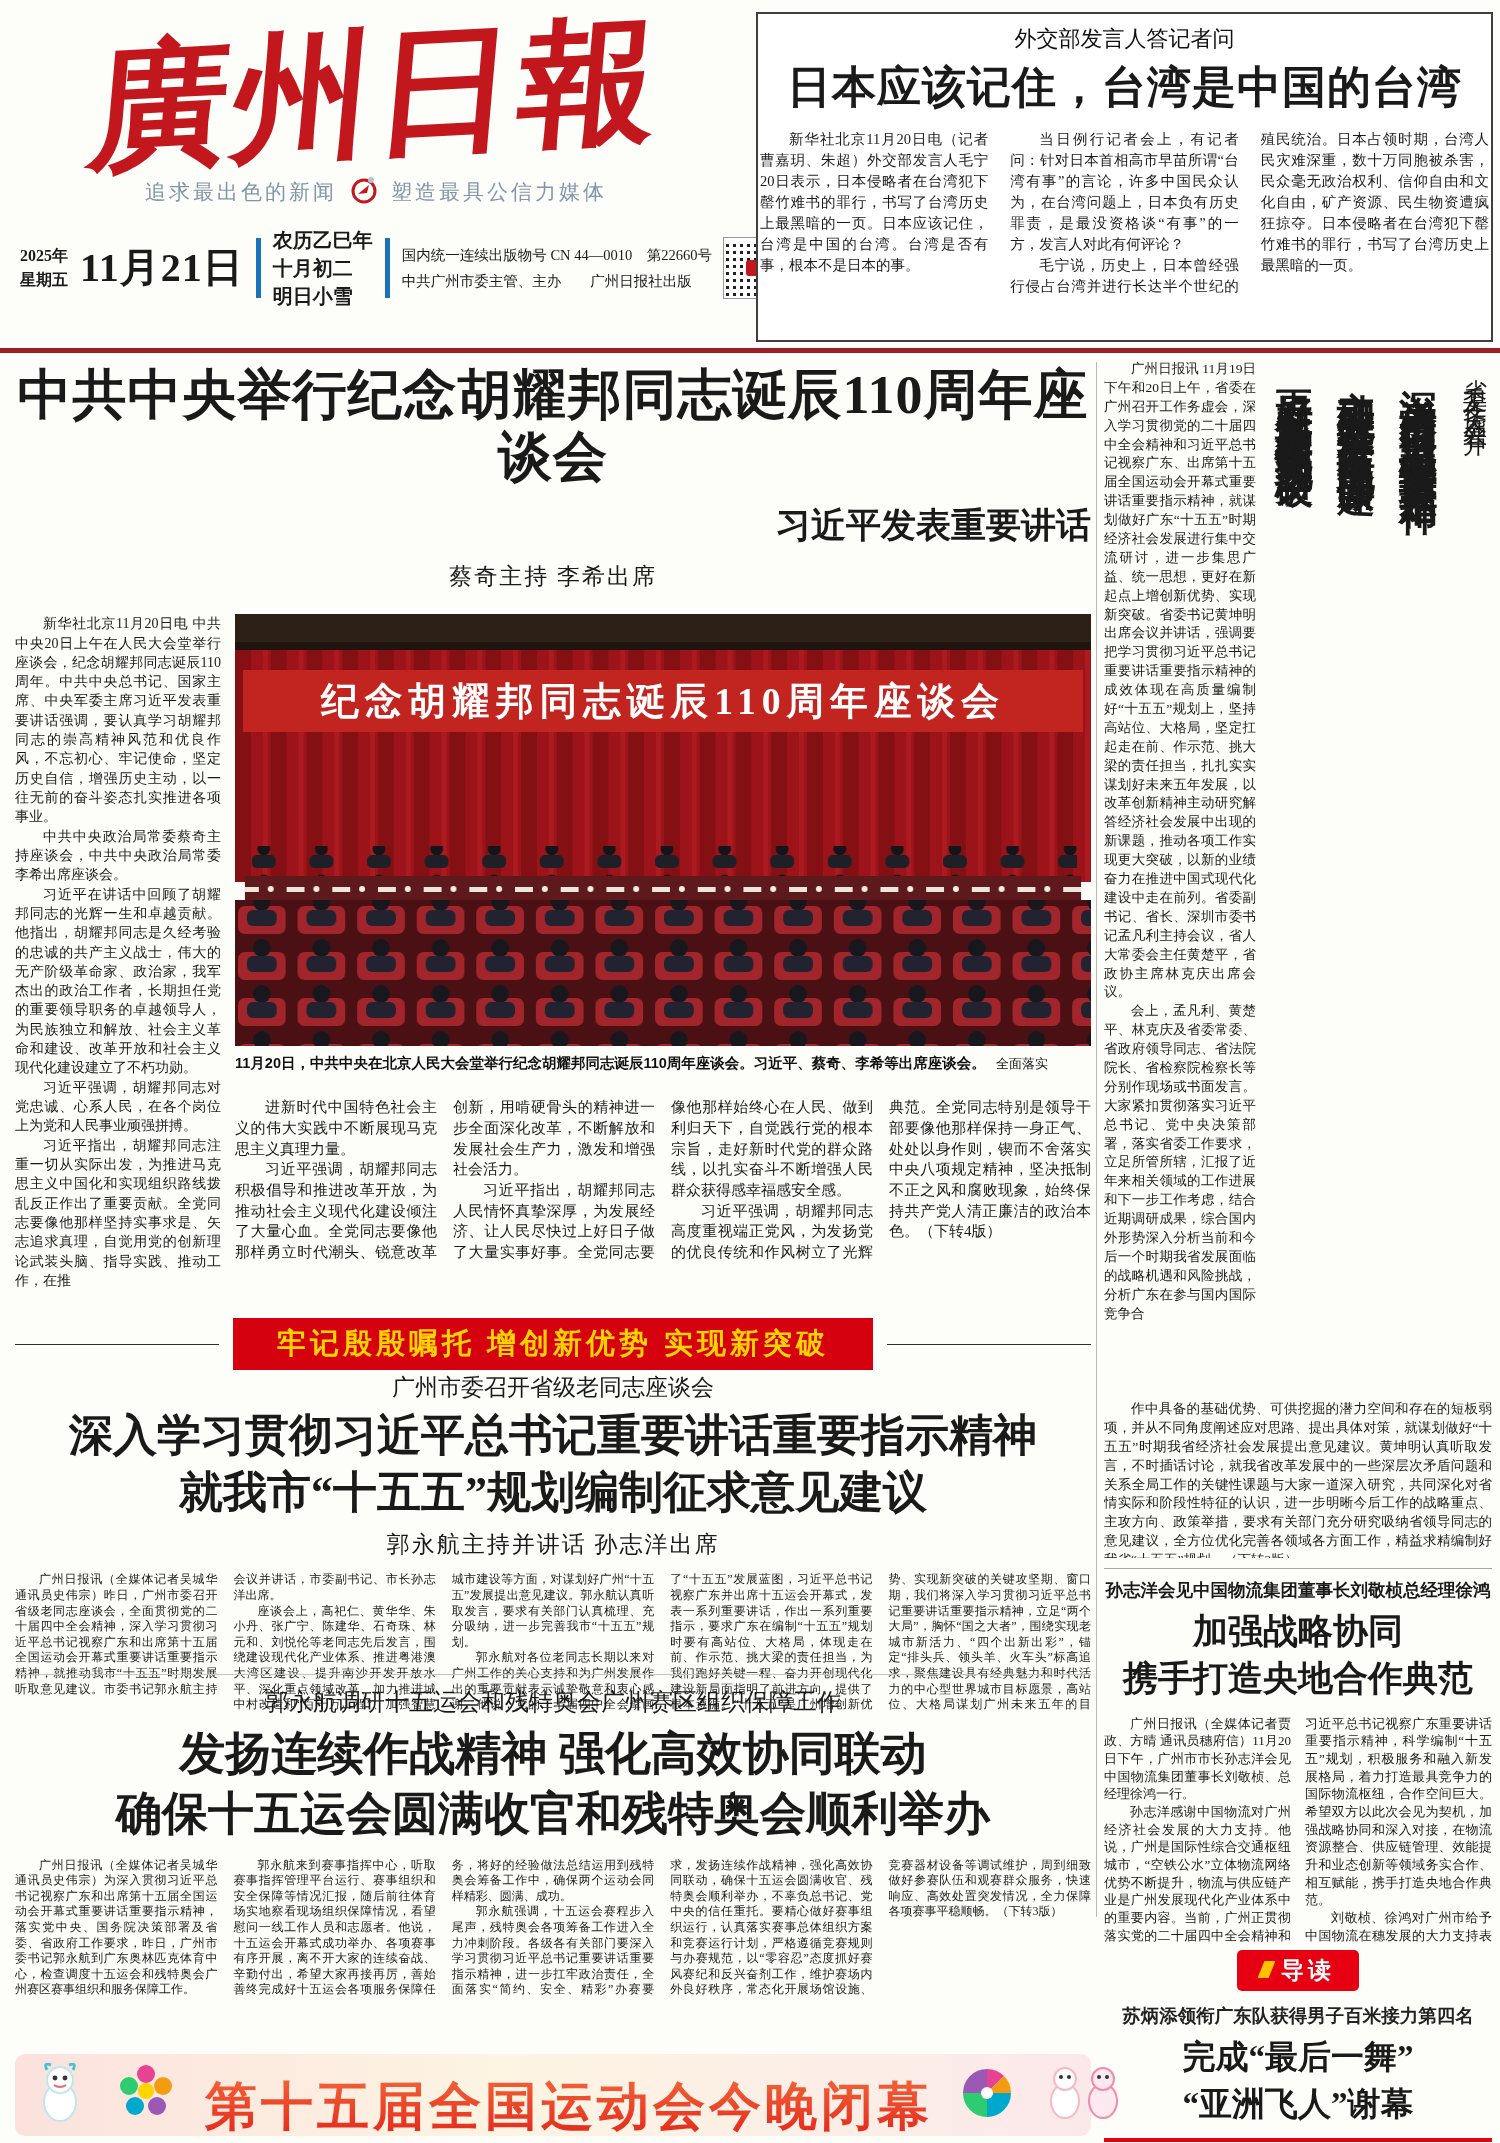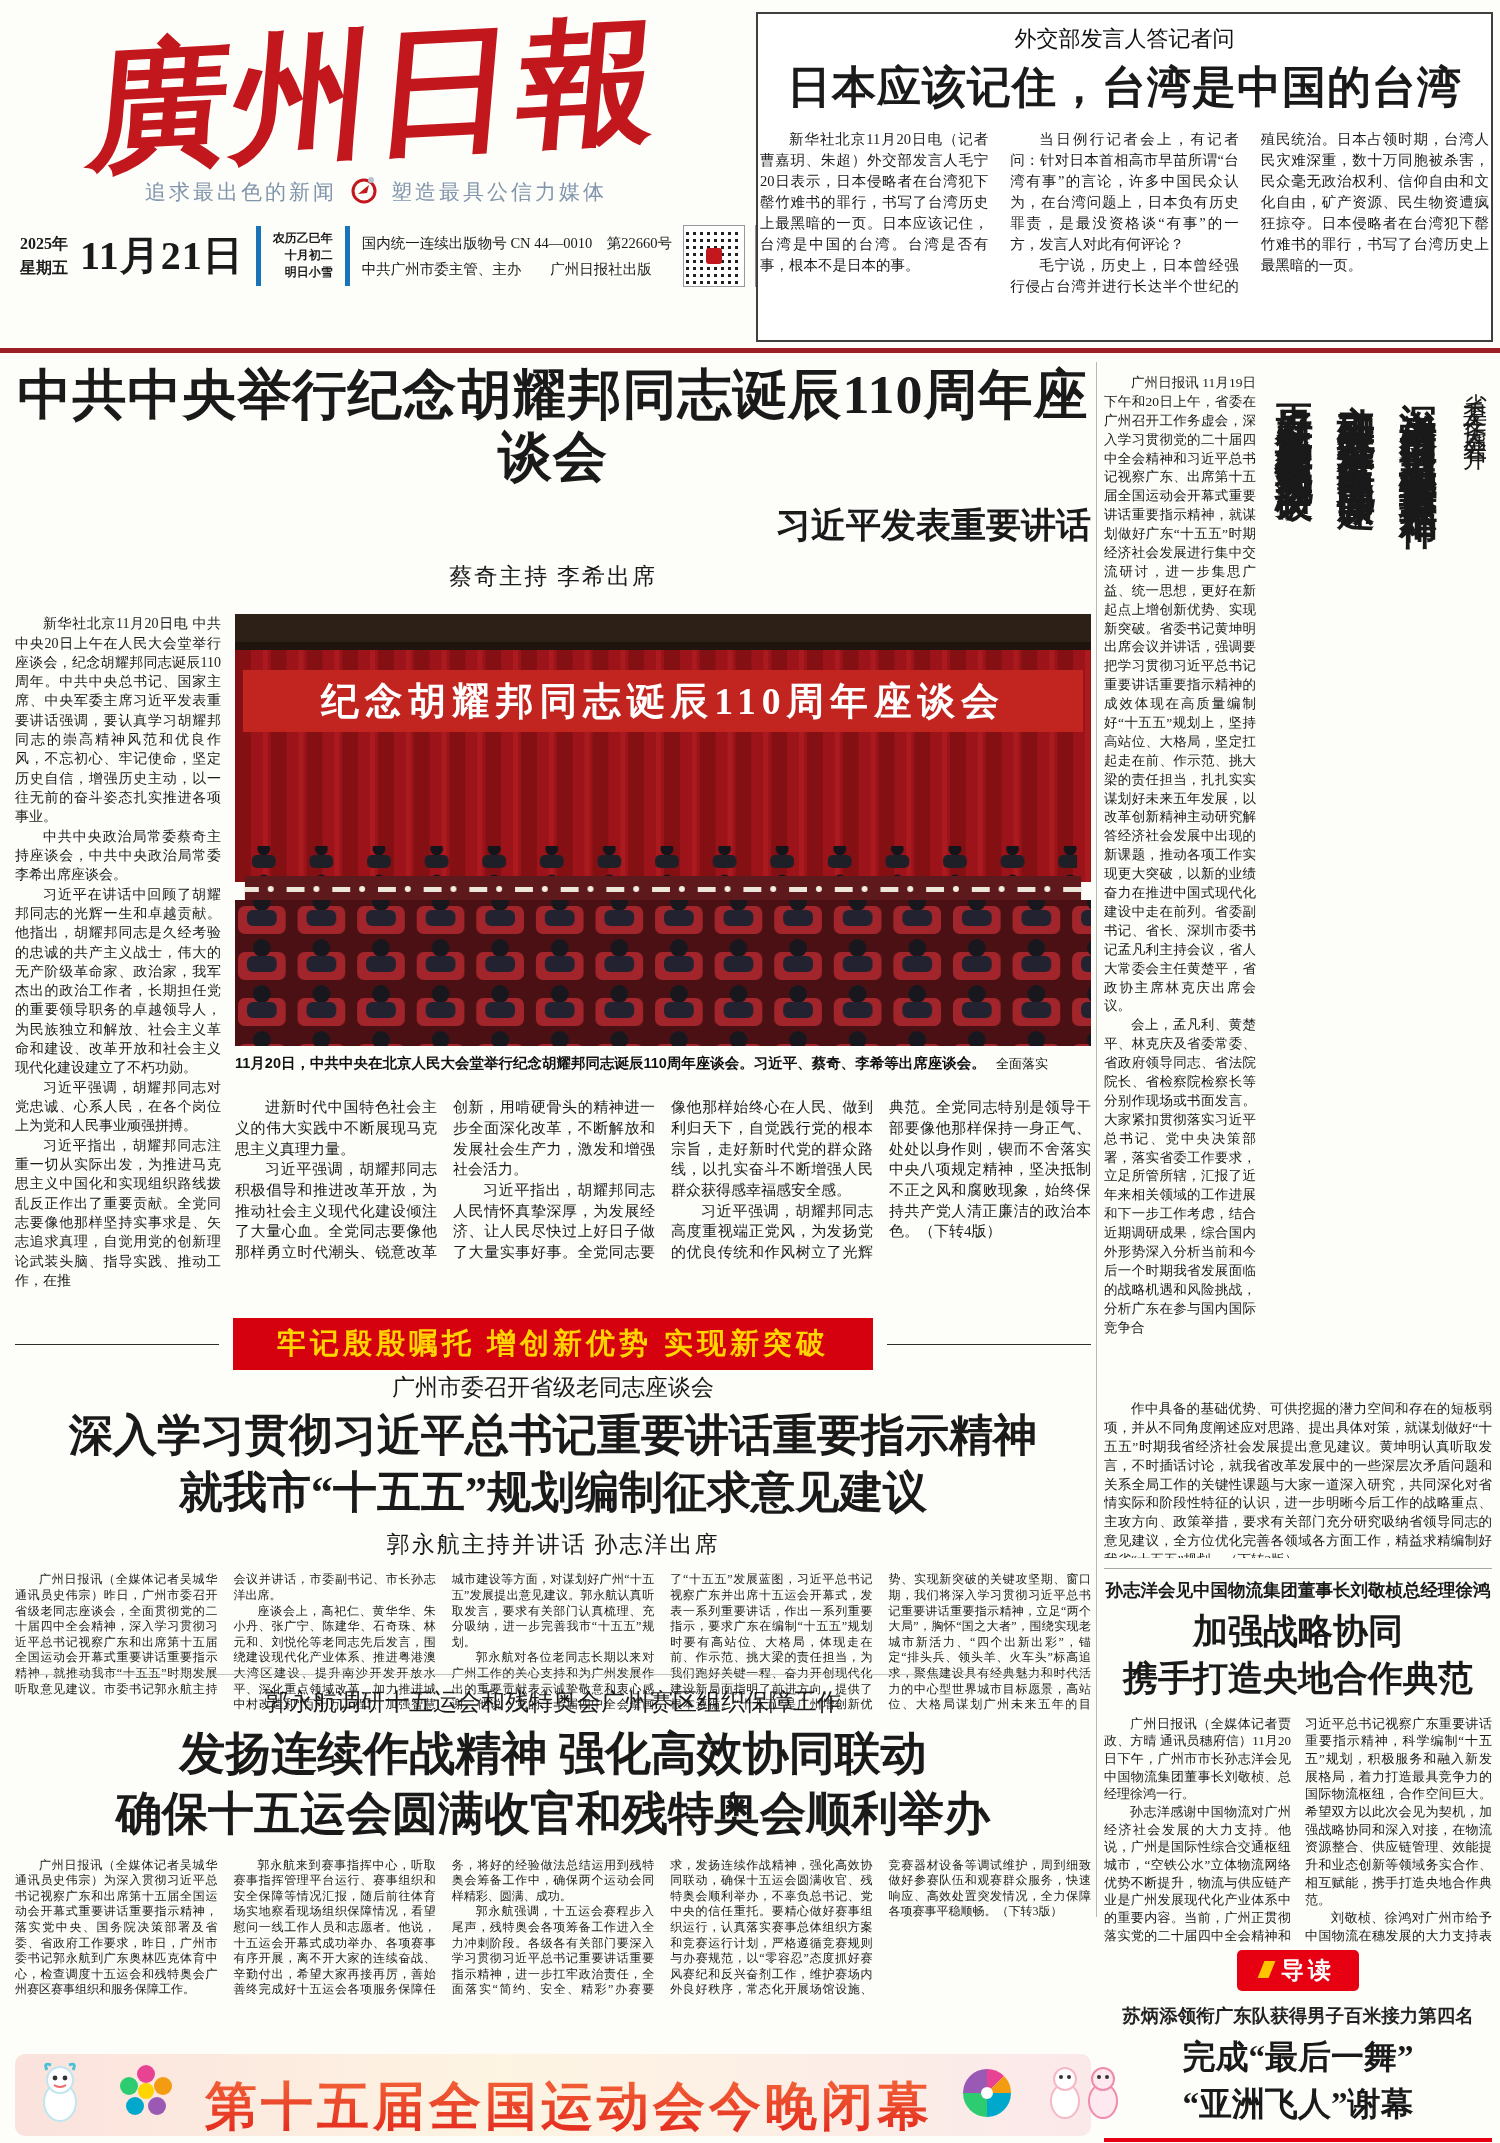--- a/index.html
+++ b/index.html
@@ -11,21 +11,21 @@
   .mast{position:absolute;left:0;top:0;width:752px;}
   .logo{font-size:138px;line-height:1.15;font-weight:bold;color:#c3171e;text-align:center;
         transform:skewX(-8deg) rotate(-3deg);letter-spacing:4px;margin-top:14px;
         font-family:"DejaVu Serif",serif;}
   .tagline{display:flex;justify-content:center;align-items:center;gap:12px;margin-top:2px;
         color:#8095ab;font-size:21px;font-family:"Liberation Sans",sans-serif;letter-spacing:3px;}
   .dateline{display:flex;align-items:center;gap:12px;margin:16px 6px 0 20px;}
   .d-yw{font-size:16px;font-weight:bold;line-height:1.5;white-space:nowrap;}
   .d-main{font-size:40px;font-weight:900;white-space:nowrap;letter-spacing:1px;}
   .vbar{width:5px;height:60px;background:#1a72b8;flex:none;}
-  .lunar{font-size:12px;font-weight:bold;line-height:1.4;white-space:nowrap;text-align:right;}
+  .lunar{font-size:20px;font-weight:bold;line-height:1.4;white-space:nowrap;}
   .pub{font-size:14.5px;line-height:1.8;white-space:nowrap;}
   .qr{width:56px;height:56px;flex:none;position:relative;
       background-image:repeating-linear-gradient(0deg,#111 0 3px,#fff 3px 7px),
                        repeating-linear-gradient(90deg,#111 0 3px,#fff 3px 7px);
       background-blend-mode:screen;border:2px solid #fff;outline:1px solid #999;}
   .qr .seal{position:absolute;left:50%;top:50%;width:16px;height:16px;margin:-8px 0 0 -8px;
       background:#c3171e;border-radius:3px;}
 
   
   .top-box{position:absolute;left:756px;top:12px;width:737px;height:330px;box-sizing:border-box;
@@ -71,21 +71,21 @@
   .hr-light{position:absolute;left:15px;top:1674px;width:1076px;border-top:1px solid #c4c4bf;}
 
   
   .games{position:absolute;left:15px;top:1686px;width:1076px;}
   .g-kicker{text-align:center;font-size:24px;font-family:"Liberation Sans",sans-serif;}
   .g-head{text-align:center;font-size:46px;font-weight:900;line-height:1.3;margin-top:6px;}
   .g-body{margin-top:14px;column-count:5;column-gap:16px;font-size:12px;line-height:1.3;
         text-align:justify;height:160px;overflow:hidden;}
 
   
-  .prov{position:absolute;left:1104px;top:374px;width:388px;height:1034px;display:flex;gap:12px;
+  .prov{position:absolute;left:1104px;top:360px;width:388px;height:1034px;display:flex;gap:12px;
         overflow:hidden;justify-content:flex-end;}
   .v-body1{flex:none;width:152px;font-size:13.5px;line-height:1.4;text-align:justify;overflow:hidden;}
   .v-heads{flex:1;writing-mode:vertical-rl;overflow:hidden;}
   .v-kicker{font-size:24px;line-height:1.45;letter-spacing:7px;margin-block-end:14px;}
   .v-hl{font-size:38px;line-height:1.32;font-weight:900;letter-spacing:5px;margin-block-end:12px;}
   .prov-bottom{position:absolute;left:1104px;top:1400px;width:388px;height:158px;overflow:hidden;
         font-size:13.5px;line-height:1.4;text-align:justify;}
   .right-hr{position:absolute;left:1104px;top:1568px;width:388px;border-top:1px solid #a9a9a4;}
 
   

